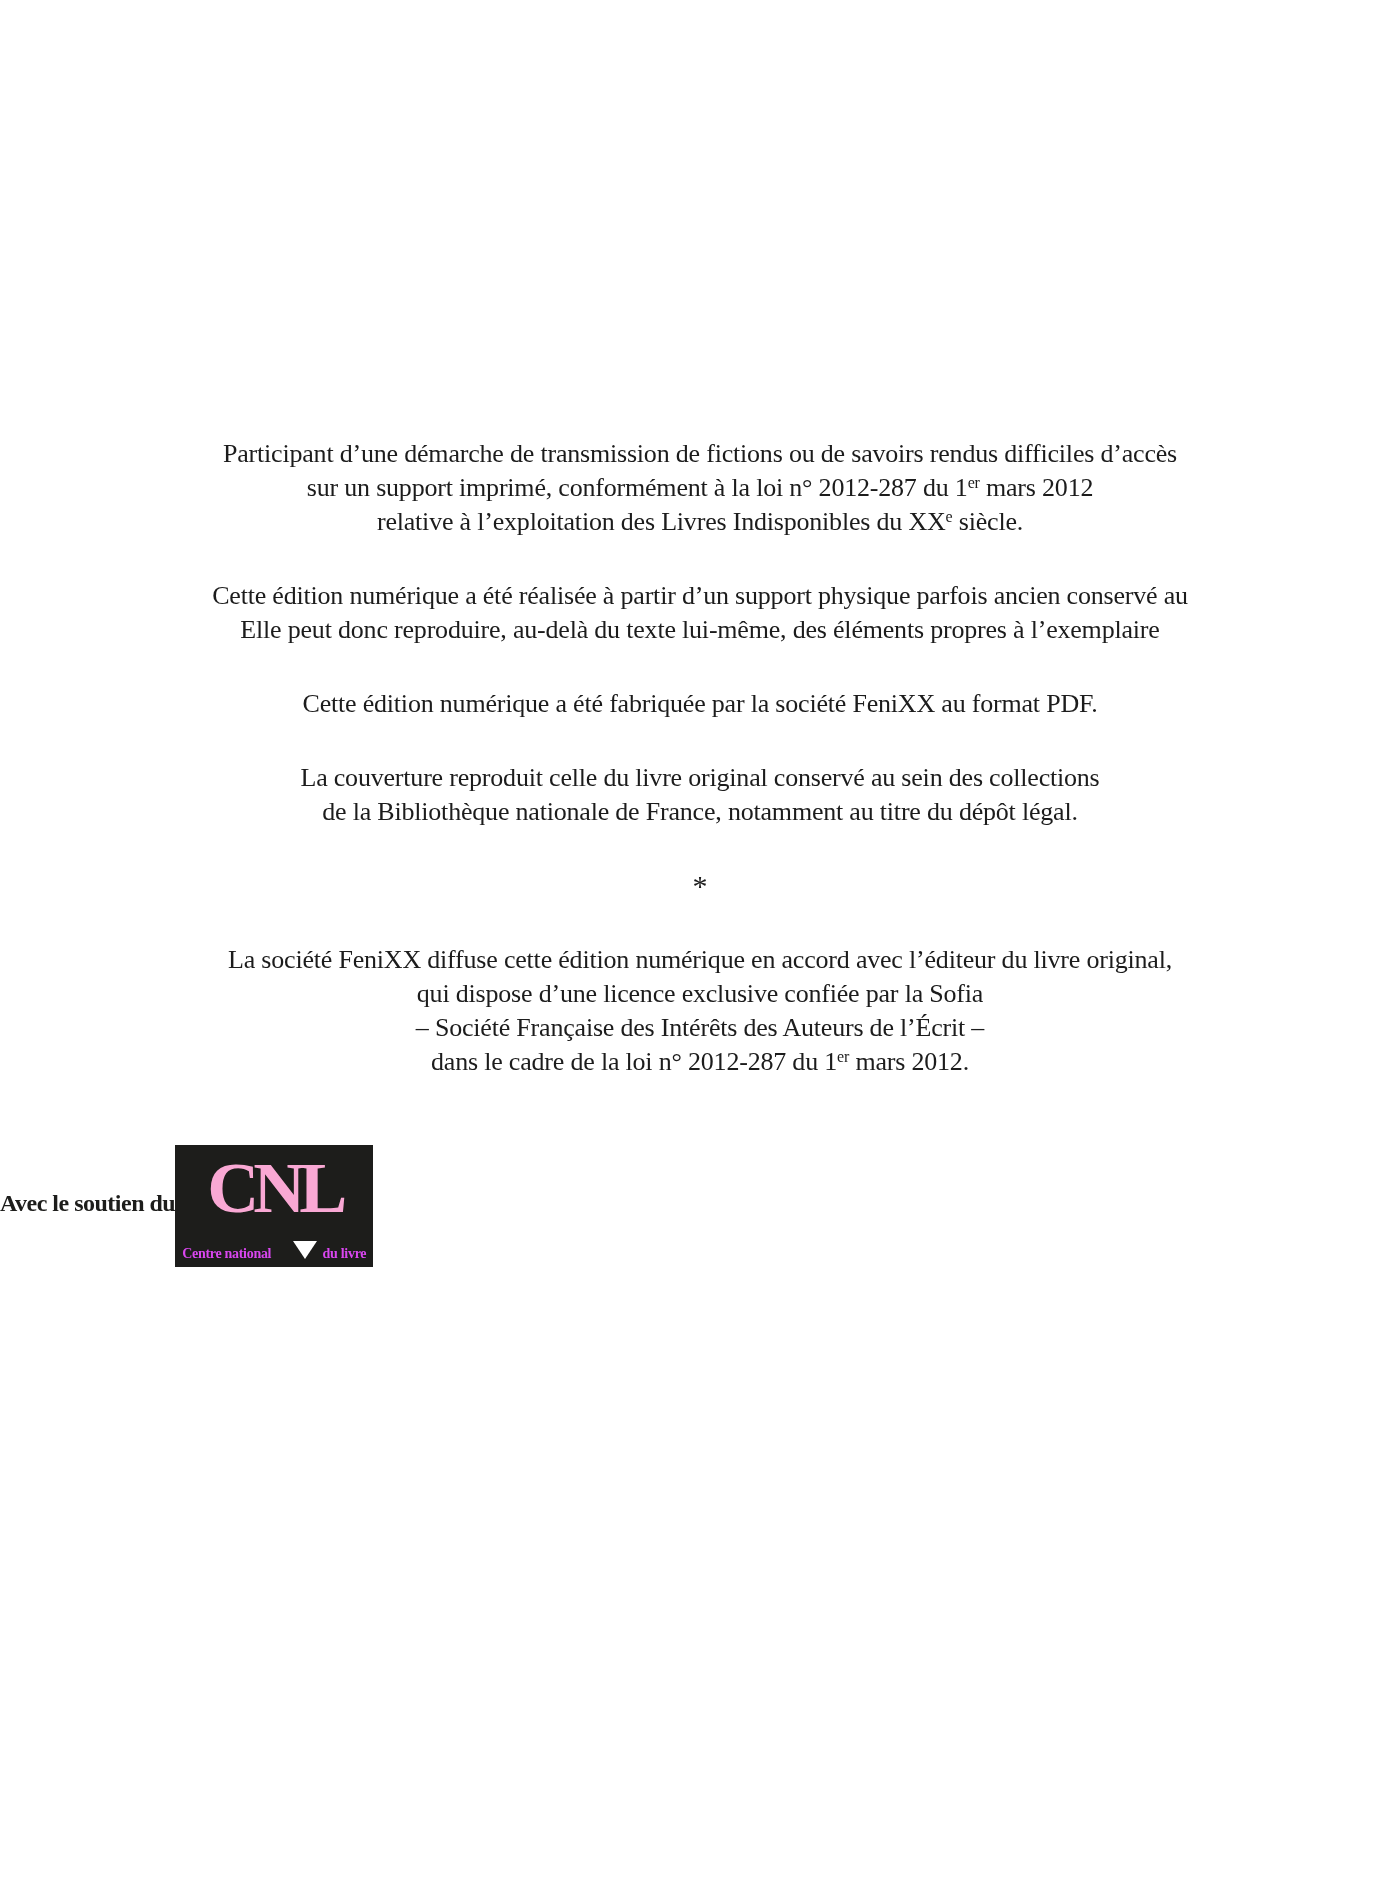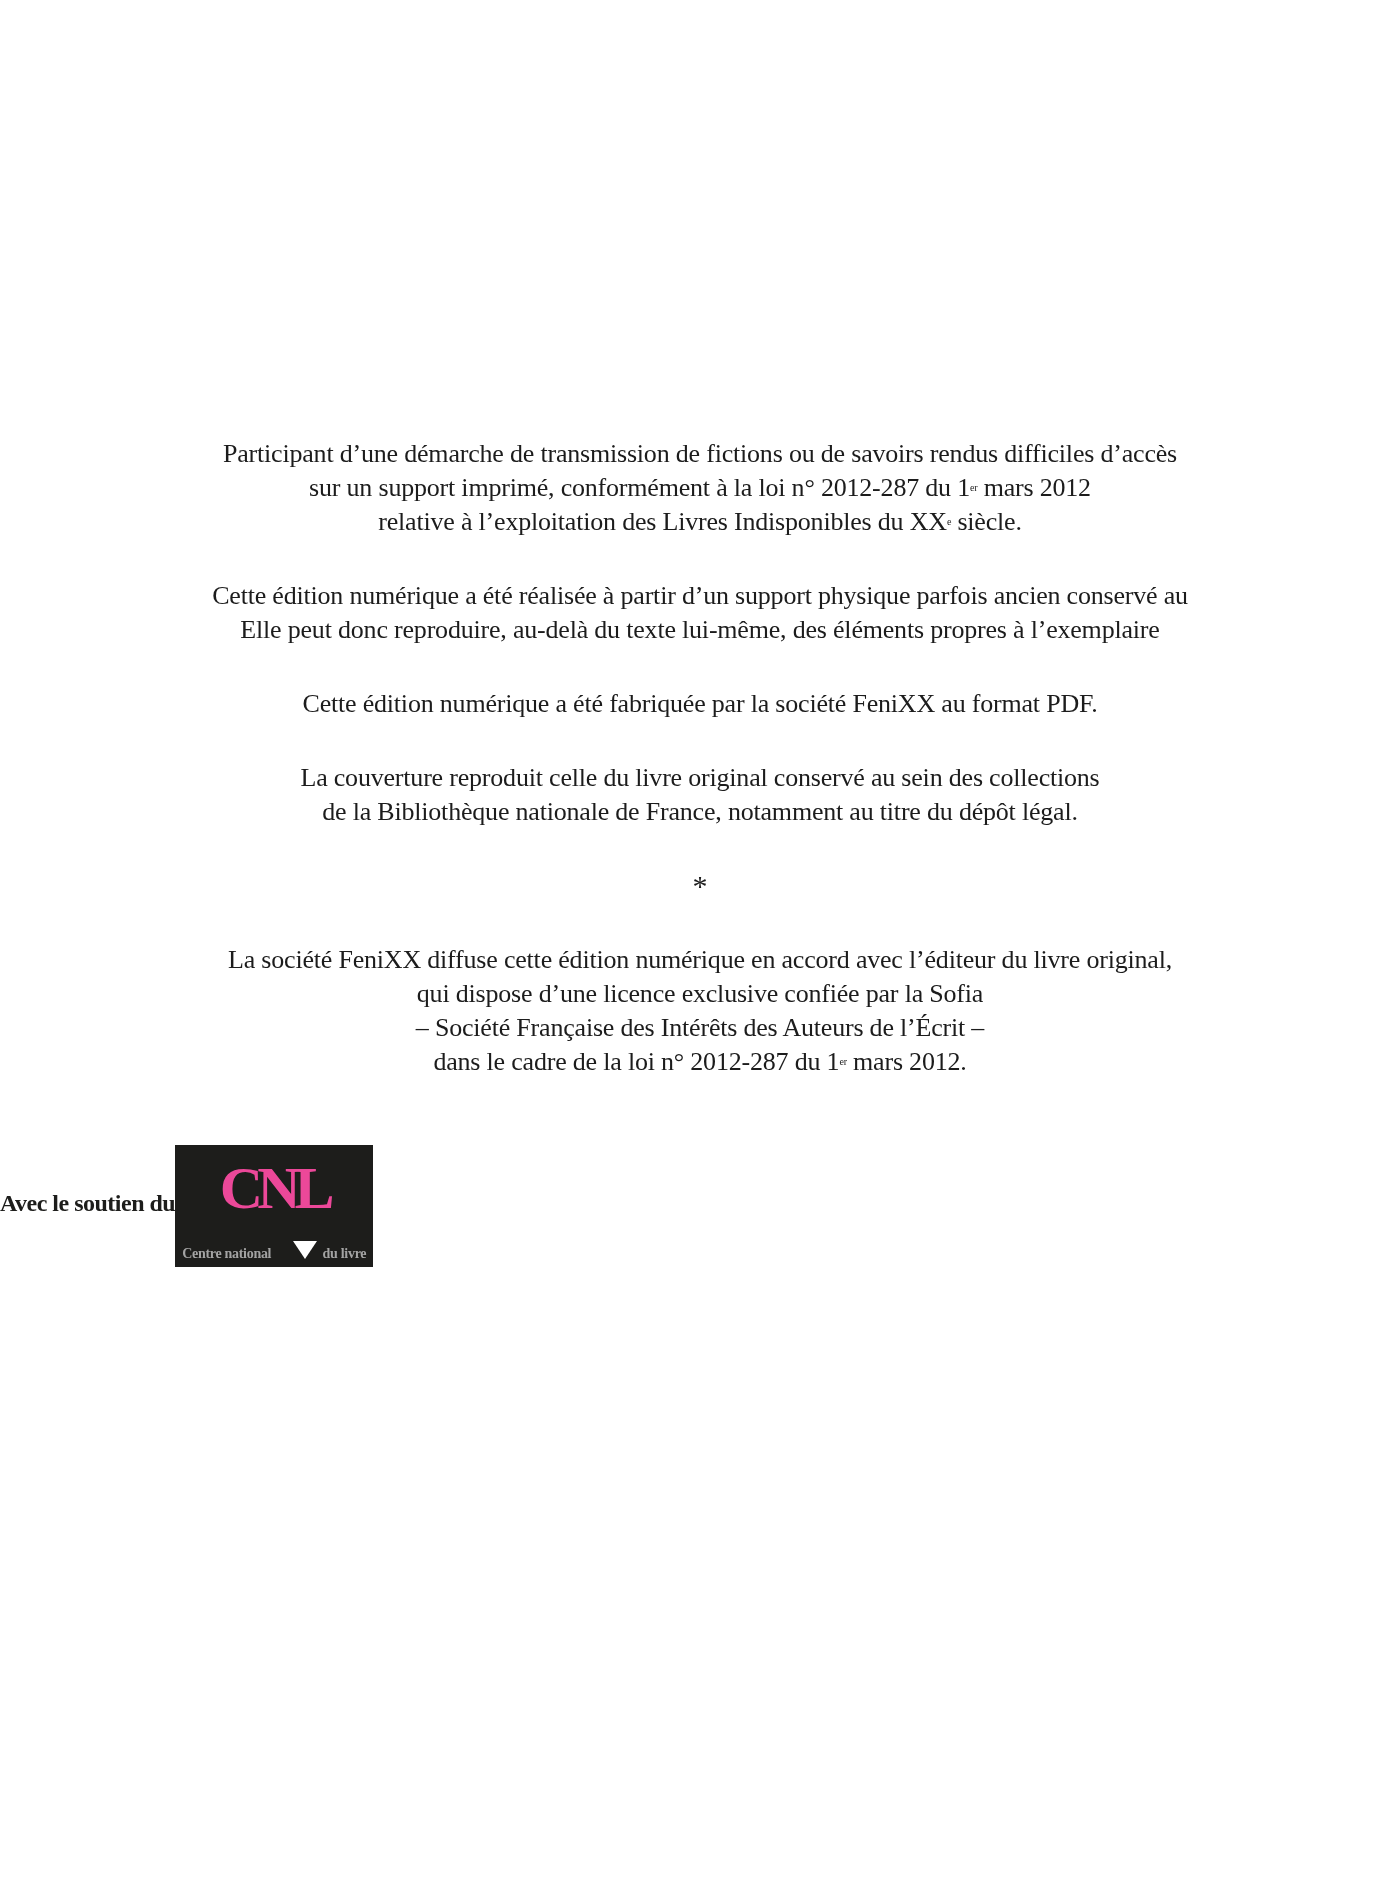--- a/index.html
+++ b/index.html
@@ -27,21 +27,21 @@
     margin: 0 0 40px 0;
     font-size: 26px;
     line-height: 34px;
     letter-spacing: -0.2px;
   }
   .line {
     display: block;
     white-space: nowrap;
   }
   sup.sp {
-    font-size: 10px;
+    font-size: 16px;
     line-height: 0;
     vertical-align: baseline;
     position: relative;
     top: -0.5em;
   }
   .separator {
     margin: 0 0 40px 0;
     font-size: 30px;
     line-height: 34px;
   }
@@ -64,23 +64,23 @@
     width: 198px;
     height: 122px;
     background: #1d1d1b;
     overflow: hidden;
   }
   .cnl-letters {
     position: absolute;
     top: -7px;
     left: 0;
     width: 100%;
-    color: #ec4899;
+    color: #f9a8d4;
     font-weight: bold;
-    font-size: 60px;
+    font-size: 72px;
     line-height: 100px;
     letter-spacing: -6px;
     font-stretch: condensed;
   }
   .cnl-n-tail {
     position: absolute;
     left: 118px;
     bottom: 8px;
     width: 0;
     height: 0;
@@ -88,21 +88,21 @@
     border-right: 12px solid transparent;
     border-top: 18px solid #ffffff;
   }
   .cnl-bottom {
     position: absolute;
     left: 7px;
     right: 7px;
     bottom: 5px;
     display: flex;
     justify-content: space-between;
-    color: #a3a3a3;
+    color: #d946ef;
     font-size: 14px;
     font-weight: bold;
     letter-spacing: -0.3px;
     line-height: 16px;
   }
 </style>
 </head>
 <body>
 
 <div class="page">

